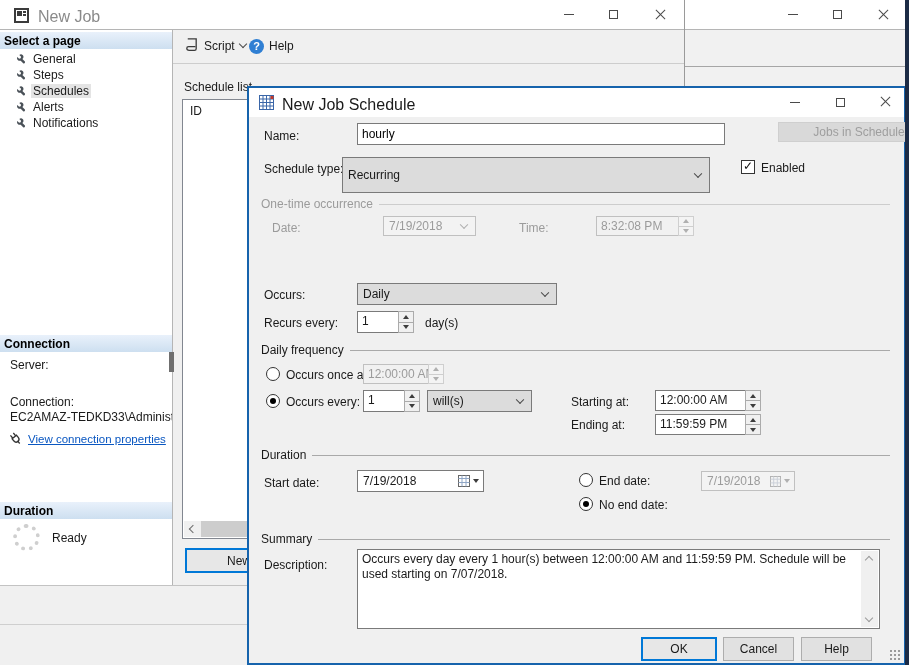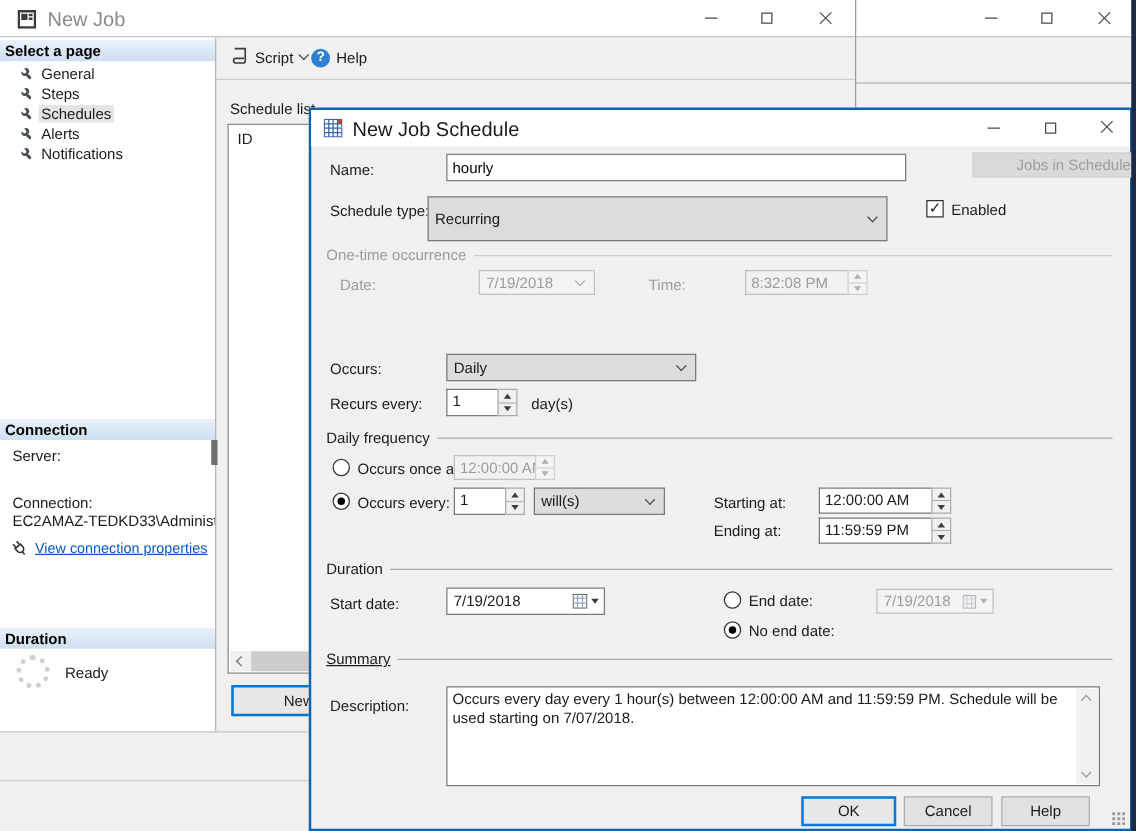--- a/index.html
+++ b/index.html
@@ -397,21 +397,21 @@
         <svg width="11" height="11" viewBox="0 0 12 12">
             <rect x="0.5" y="0.5" width="11" height="11" fill="#f3f3f3" stroke="#b0b0b0"></rect>
             <path d="M0.5 3.5h11M4 0.5v11M8 0.5v11M0.5 7.5h11" stroke="#c9cfd8"></path>
           </svg>
         <i class="td"></i>
       </span>
     </div>
     <span class="radio checked" style="left:330px; top:409px;"></span>
     <span class="lbl" style="left:350px; top:410px;">No end date:</span>
 
-    <div class="ghd" style="top:432px;text-decoration:underline;">
+    <div class="ghd" style="top:444px;">
       <span class="t">Summary</span>
         <span class="ln"></span>
     </div>
     <span class="lbl" style="left:15px; top:470px;">Description:</span>
     <div class="txtarea" style="left:108px; top:461px; width:523px; height:80px;">
       <div class="ta-text">Occurs every day every 1 hour(s) between 12:00:00 AM and 11:59:59 PM. Schedule will be used starting on 7/07/2018.</div>
       <div class="vscroll">
         <span class="vchev up"></span>
         <span class="vchev down"></span>
       </div>

